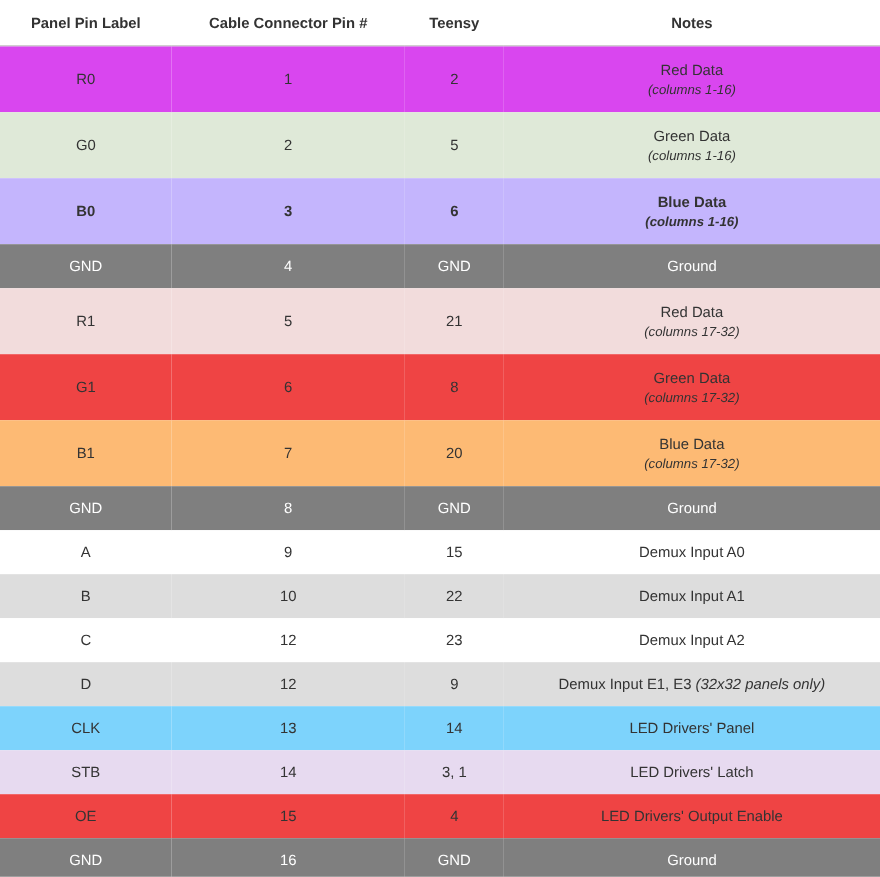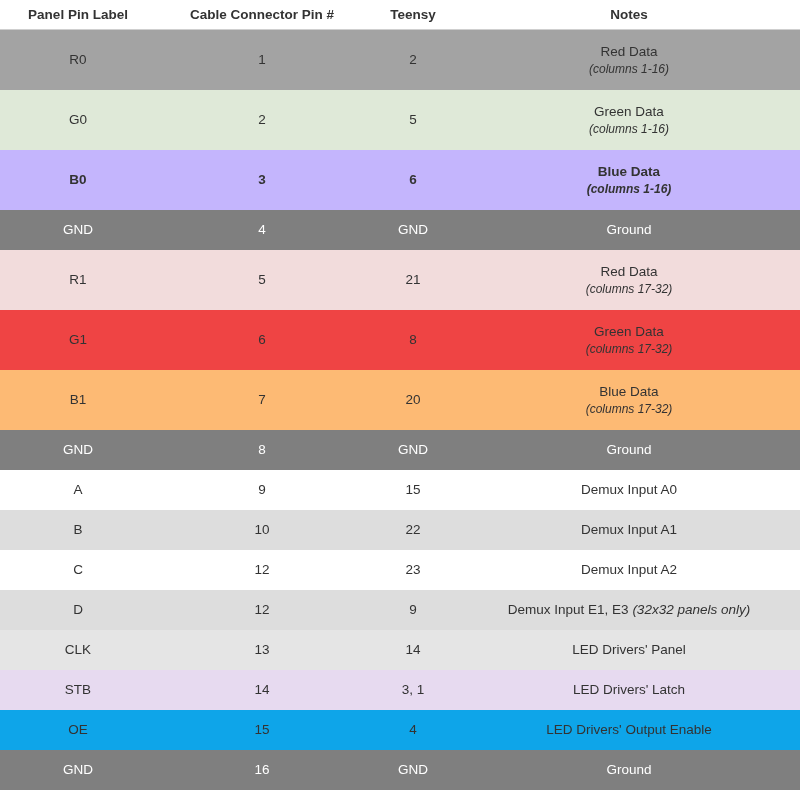--- a/index.html
+++ b/index.html
@@ -18,21 +18,21 @@
     width: 800px;
     border-collapse: collapse;
     table-layout: fixed;
   }
   table.pinout col.c0 { width: 156px; }
   table.pinout col.c1 { width: 212px; }
   table.pinout col.c2 { width: 90px; }
   table.pinout col.c3 { width: 342px; }
 
   table.pinout thead th {
-    height: 29px;
+    height: 41px;
     font-size: 13.5px;
     font-weight: bold;
     color: #333333;
     text-align: center;
     vertical-align: middle;
     background: #ffffff;
     border-bottom: 1px solid #cfcfcf;
     padding: 0;
   }
   table.pinout tbody td {
@@ -68,21 +68,21 @@
   </colgroup>
   <thead>
     <tr>
       <th>Panel Pin Label</th>
       <th>Cable Connector Pin #</th>
       <th>Teensy</th>
       <th>Notes</th>
     </tr>
   </thead>
   <tbody id="tbody">
-      <tr class="tall" style="background: #a3a3a3; border-radius: 19px;">
+      <tr class="tall" style="background: #d946ef; border-radius: 19px;">
         <td>R0</td>
         <td>1</td>
         <td>2</td>
         <td>
           <span class="note-line">Red Data</span>
           <span class="sub">(columns 1-16)</span>
         </td>
       </tr>
       <tr class="tall" style="background: rgb(223, 233, 216);">
         <td>G0</td>
@@ -168,37 +168,37 @@
         <td>
           <span class="note-line">Demux Input A2</span>
         </td>
       </tr>
       <tr style="background: rgb(221, 221, 221);">
         <td>D</td>
         <td>12</td>
         <td>9</td>
         <td><span class="">Demux Input E1, E3 </span><em>(32x32 panels only)</em></td>
       </tr>
-      <tr style="background: #e5e5e5;">
+      <tr style="background: #7dd3fc;">
         <td>CLK</td>
         <td>13</td>
         <td>14</td>
         <td>
           <span class="note-line">LED Drivers' Panel</span>
         </td>
       </tr>
       <tr style="background: rgb(231, 218, 240);">
         <td>STB</td>
         <td>14</td>
         <td>3, 1</td>
         <td>
           <span class="note-line">LED Drivers' Latch</span>
         </td>
       </tr>
-      <tr style="background: #0ea5e9;">
+      <tr style="background: #ef4444;">
         <td>OE</td>
         <td>15</td>
         <td>4</td>
         <td>
           <span class="note-line">LED Drivers' Output Enable</span>
         </td>
       </tr>
       <tr style="background: rgb(127, 127, 127); color: rgb(255, 255, 255);">
         <td>GND</td>
         <td>16</td>

